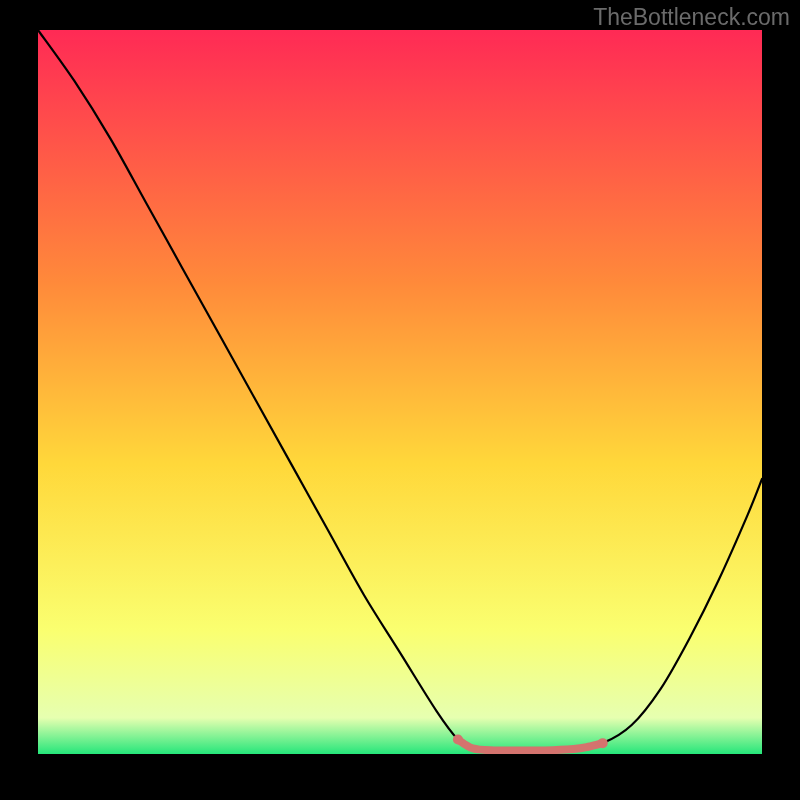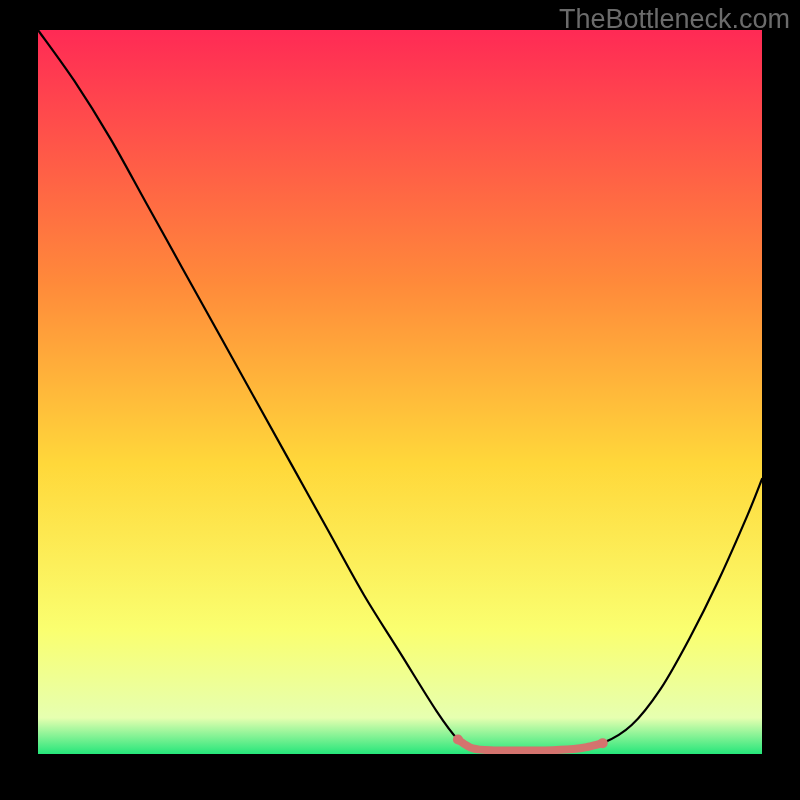--- a/index.html
+++ b/index.html
@@ -1,18 +1,18 @@
 <!DOCTYPE html>
 <html><head>
 <meta charset="utf-8">
 <style>
   * { margin: 0; padding: 0; box-sizing: border-box; }
   body { width: 800px; height: 800px; background: #000; position: relative; font-family: Arial, sans-serif; }
   .container { width: 800px; height: 800px; position: relative; }
-  .watermark { position: absolute; top: 4px; right: 10px; color: #6b6b6b; font-size: 27px; font-weight: 500; z-index: 10; }
+  .watermark { position: absolute; top: 4px; right: 10px; color: #6b6b6b; font-size: 23px; font-weight: 500; z-index: 10; }
   .plot-area { position: absolute; left: 38px; top: 30px; width: 724px; height: 724px; overflow: hidden; }
   .gradient-bg { width: 100%; height: 100%; position: absolute; }
   .curve-svg { position: absolute; top: 0; left: 0; width: 100%; height: 100%; }
 </style>
 </head>
 <body>
 
 <div class="container">
   <div class="watermark">TheBottleneck.com</div>
   <div class="plot-area">

